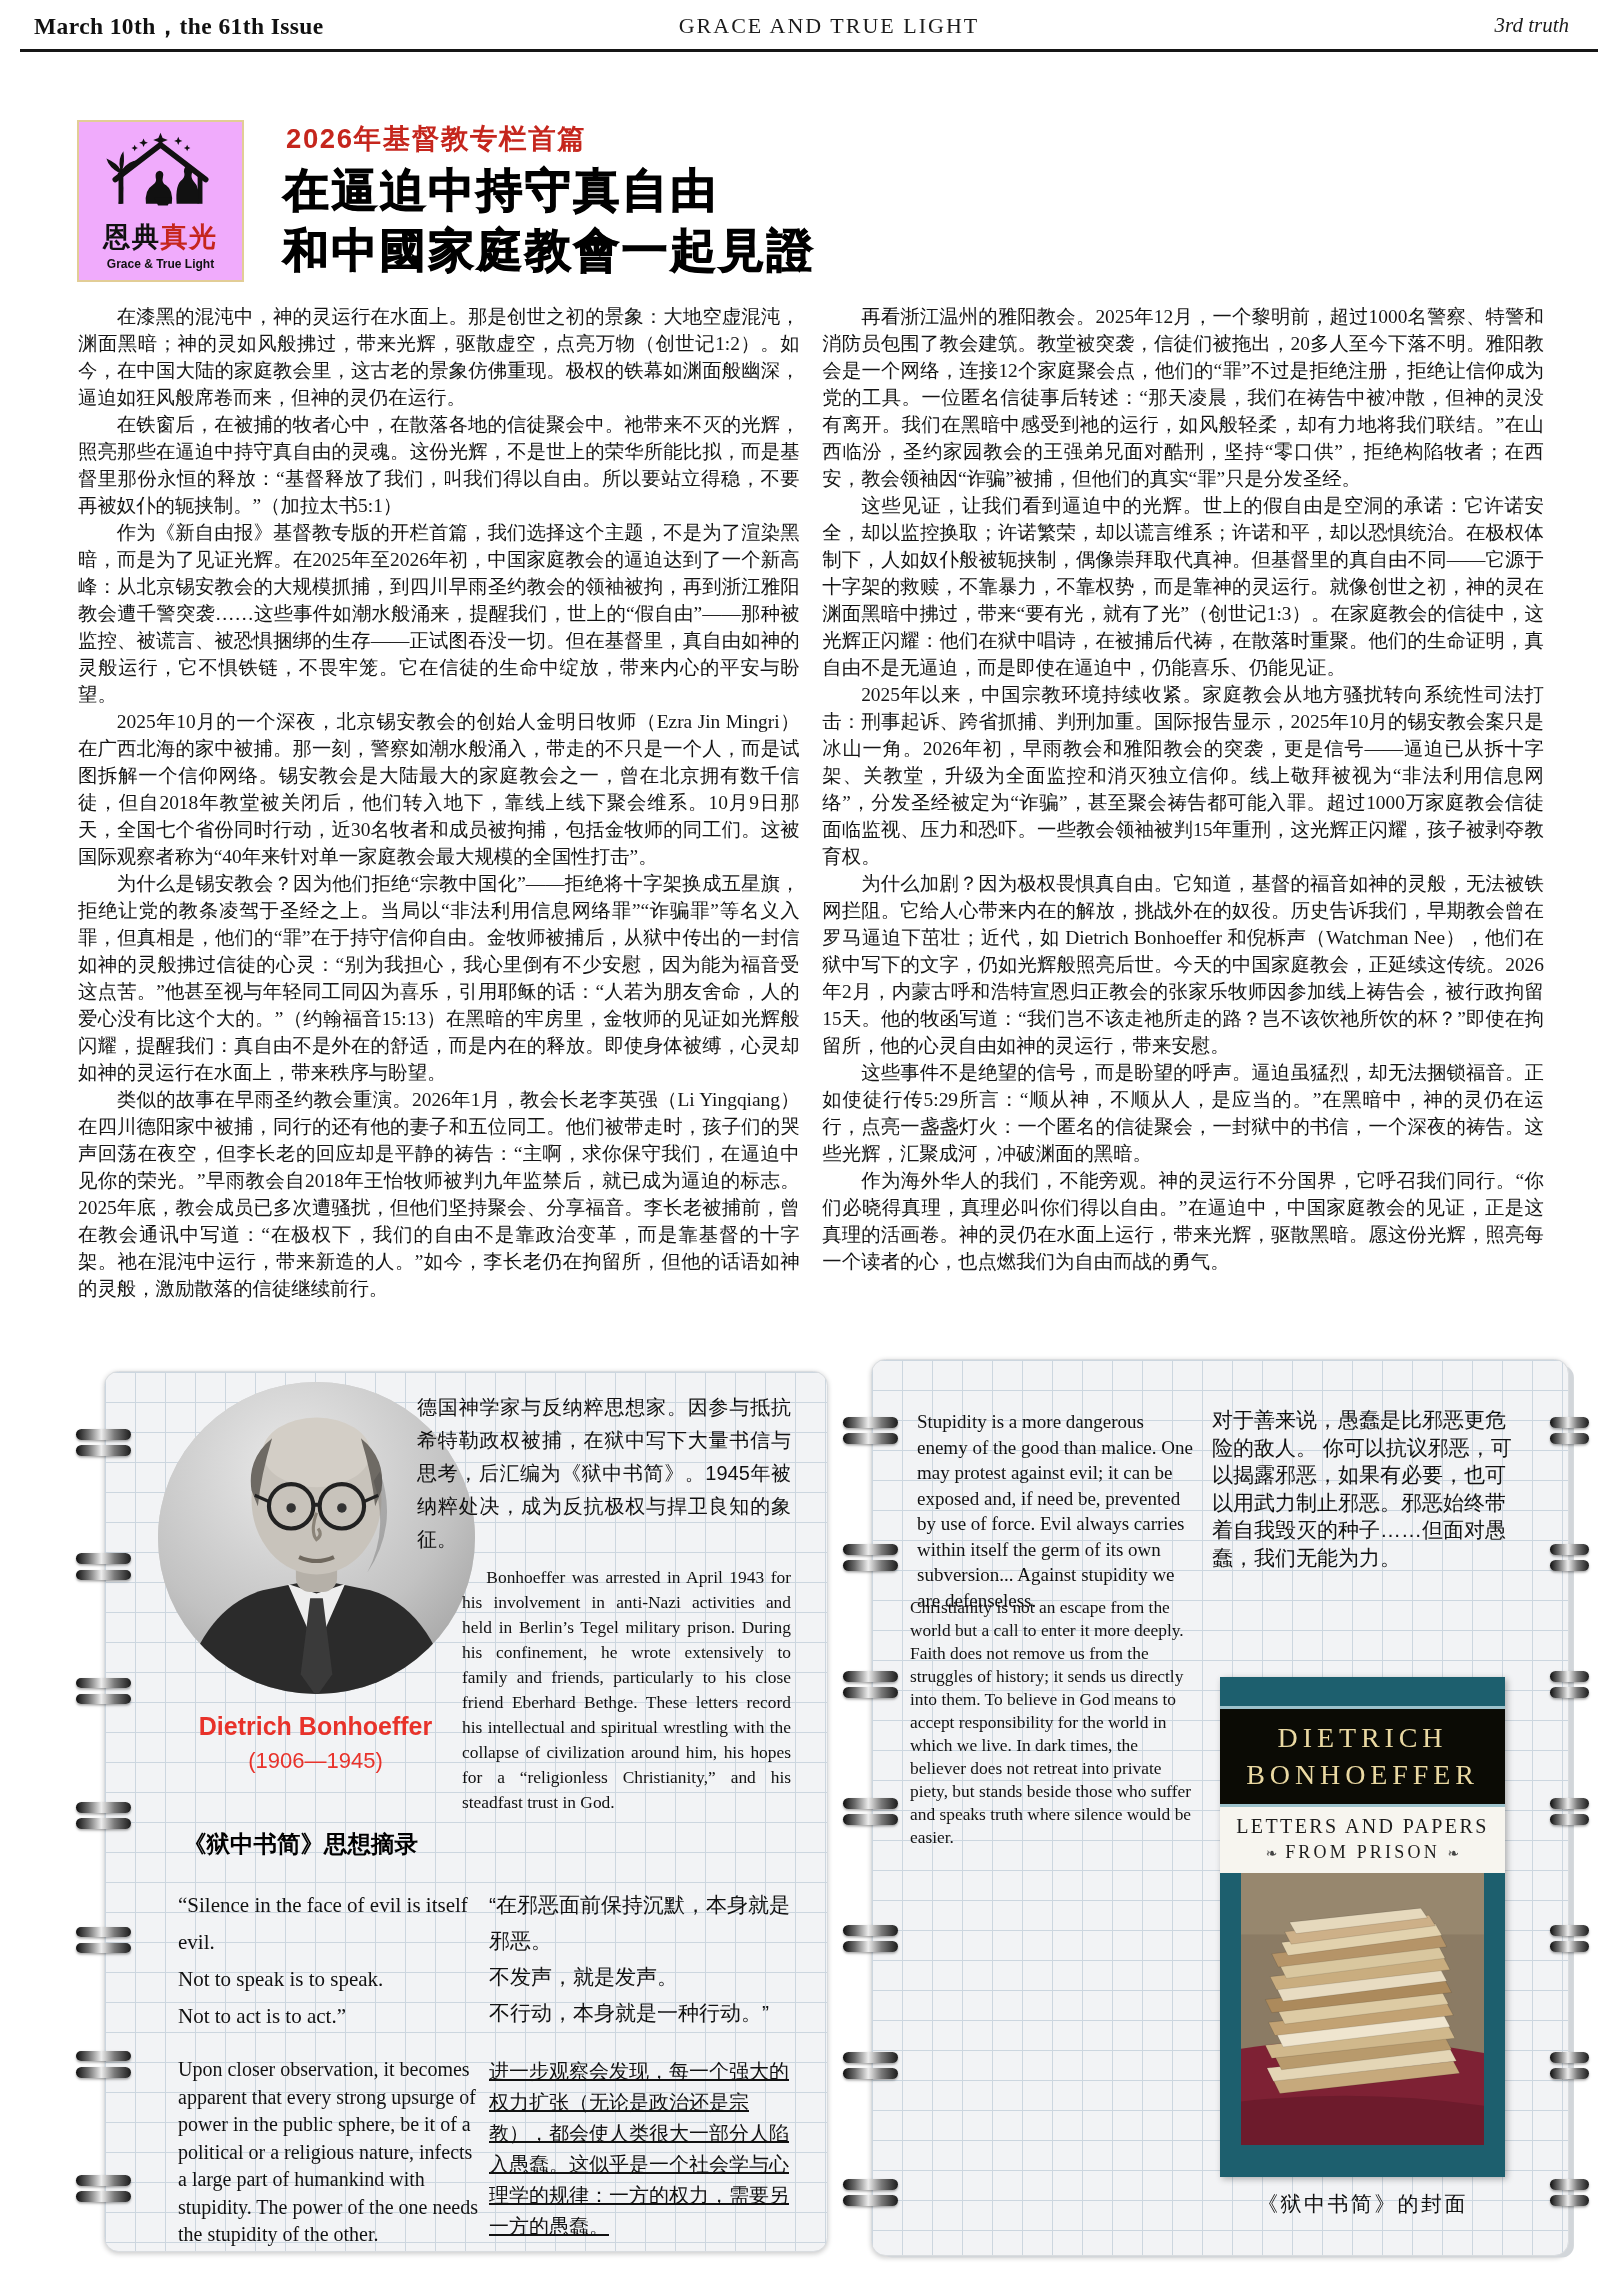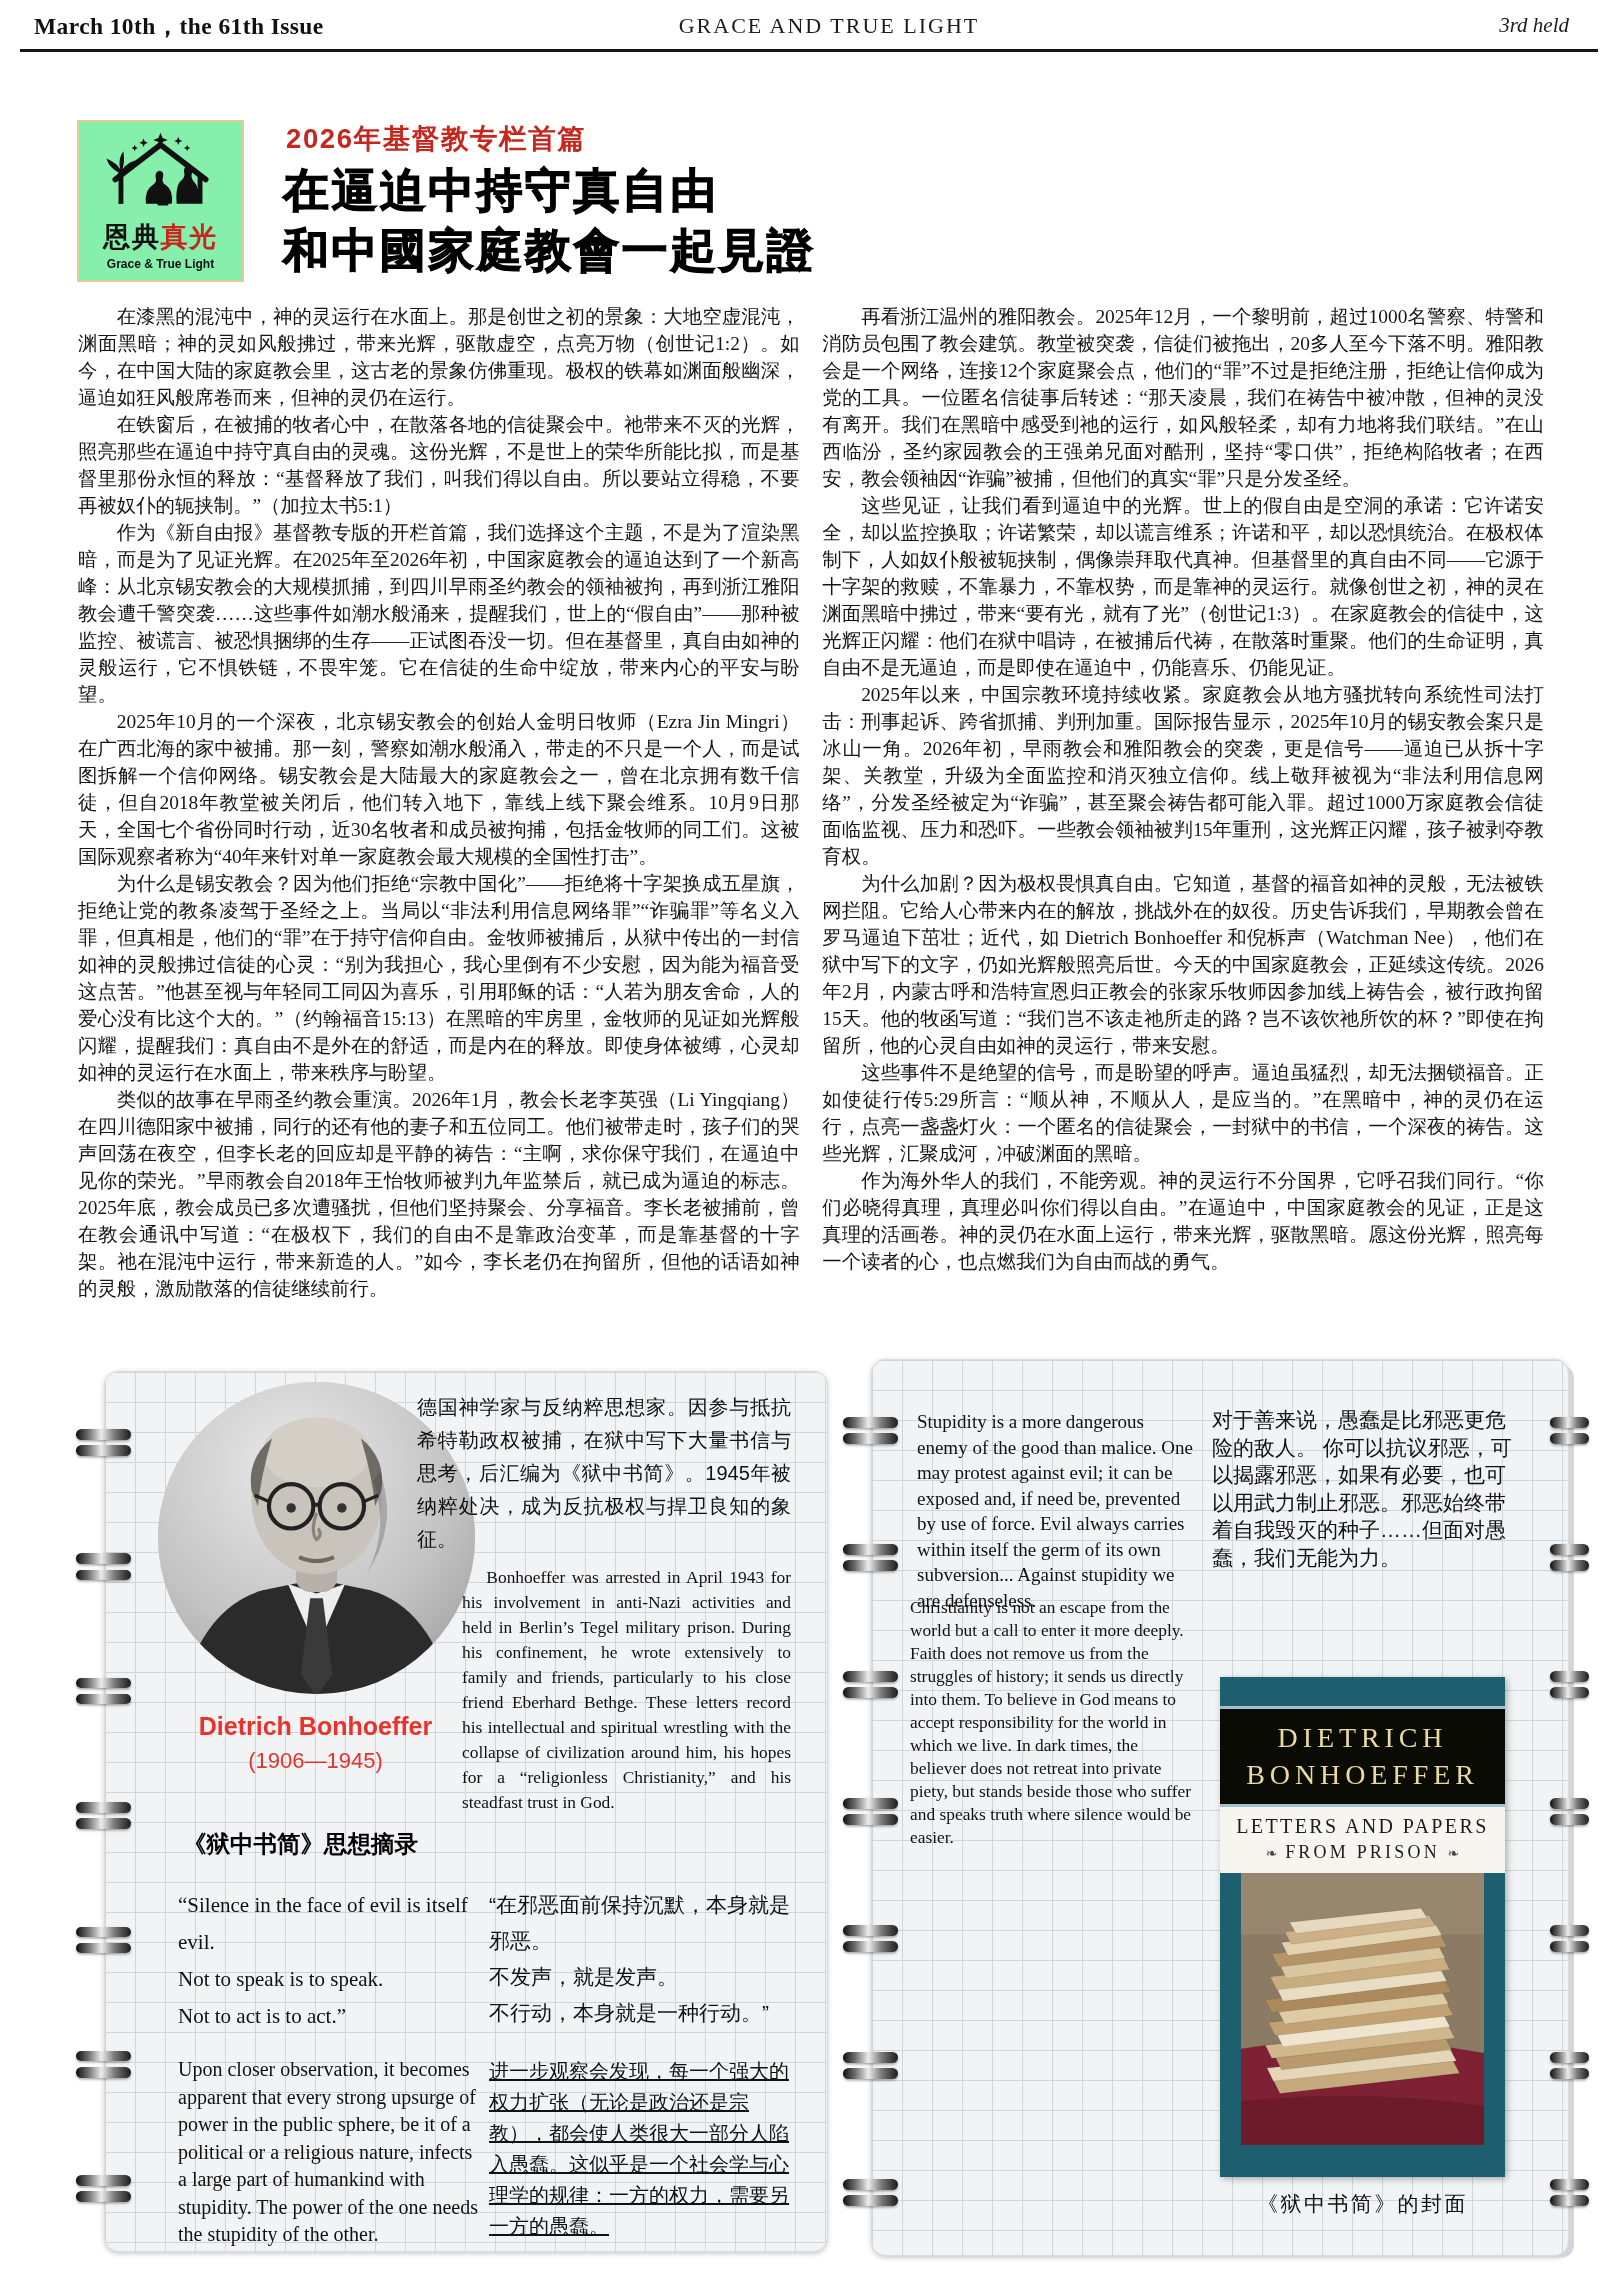--- a/index.html
+++ b/index.html
@@ -7,21 +7,21 @@
   #sheet{position:absolute;inset:0;background:#fff;overflow:hidden;}
 
   
   .hdr-left{position:absolute;top:9.7px;left:34px;font-size:23.5px;font-weight:bold;letter-spacing:0.4px;}
   .hdr-center{position:absolute;top:13px;left:0;width:100%;text-align:center;font-size:22px;letter-spacing:2px;color:#1c1c1c;padding-left:20px;}
   .hdr-right{position:absolute;top:13px;right:49px;font-size:21px;font-style:italic;color:#1c1c1c;}
   .hdr-rule{position:absolute;top:49px;left:20px;width:1578px;height:3.2px;background:#161616;}
 
   
   .logo-box{position:absolute;left:77px;top:120px;width:167px;height:162px;border:2.4px solid #e2cd96;box-sizing:border-box;
-    display:flex;flex-direction:column;align-items:center;justify-content:center;gap:2.4px;background:#86efac;}
+    display:flex;flex-direction:column;align-items:center;justify-content:center;gap:2.4px;background:#f0abfc;}
   .logo-cn{font-size:27px;font-weight:bold;font-family:"Liberation Sans",sans-serif;letter-spacing:1.6px;color:#111;}
   .logo-cn .red{color:#c5261d;}
   .logo-en{font-size:12px;font-weight:bold;font-family:"Liberation Sans",sans-serif;color:#111;}
   .kicker{position:absolute;left:286px;top:121px;font-size:27.5px;font-weight:bold;color:#c5261d;
     font-family:"Liberation Sans",sans-serif;letter-spacing:1.6px;}
   .headline{position:absolute;left:283px;top:160px;font-size:46px;line-height:60px;font-weight:900;color:#000;
     font-family:"Liberation Sans",sans-serif;letter-spacing:2.4px;-webkit-text-stroke:1.1px #000;}
 
   
   .article{position:absolute;left:78px;top:303px;width:1466px;display:flex;gap:22.7px;}
@@ -80,21 +80,21 @@
   .cover-bottom{height:32px;}
   .cover-caption{position:absolute;left:348px;top:830px;width:285px;text-align:center;font-size:21px;letter-spacing:2.4px;color:#101010;}
 </style>
 </head>
 <body>
 
 <div id="sheet">
 
   <div class="hdr-left">March 10th，the 61th Issue</div>
   <div class="hdr-center">GRACE AND TRUE LIGHT</div>
-  <div class="hdr-right">3rd held</div>
+  <div class="hdr-right">3rd truth</div>
   <div class="hdr-rule"></div>
 
   <div class="logo-box">
     <span>
       <svg width="113" height="81" viewBox="0 0 140 100">
         <g fill="#111">
           <path d="M70 2 l2.6 6.4 6.4 2.6 -6.4 2.6 -2.6 6.4 -2.6 -6.4 -6.4 -2.6 6.4 -2.6 Z"></path>
           <path d="M49 9 l1.6 3.8 3.8 1.6 -3.8 1.6 -1.6 3.8 -1.6 -3.8 -3.8 -1.6 3.8 -1.6 Z"></path>
           <path d="M92 7 l1.5 3.6 3.6 1.5 -3.6 1.5 -1.5 3.6 -1.5 -3.6 -3.6 -1.5 3.6 -1.5 Z"></path>
           <path d="M103 17 l1.2 2.8 2.8 1.2 -2.8 1.2 -1.2 2.8 -1.2 -2.8 -2.8 -1.2 2.8 -1.2 Z"></path>

